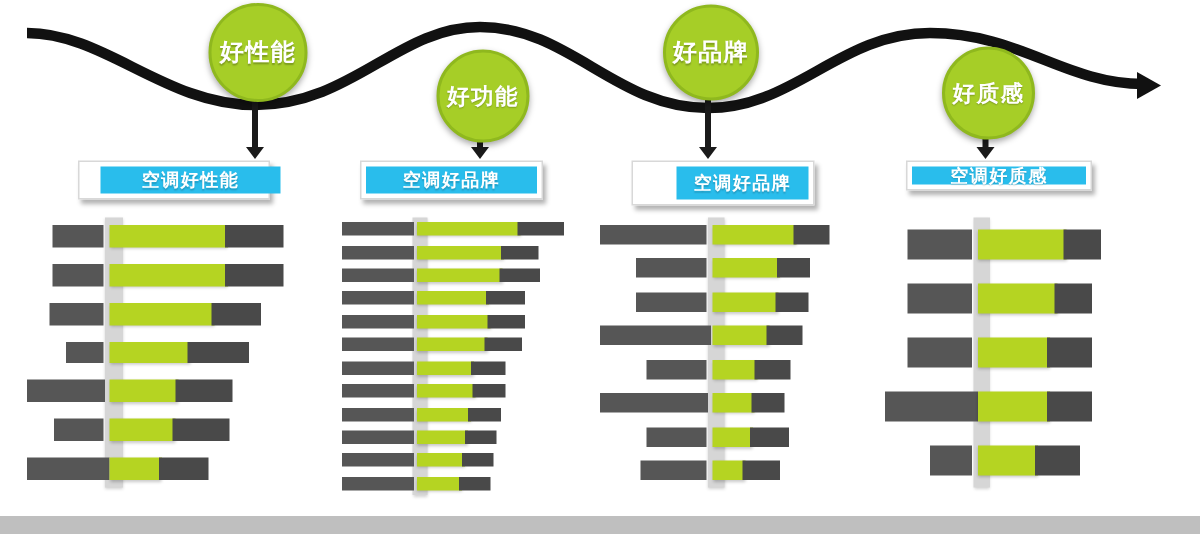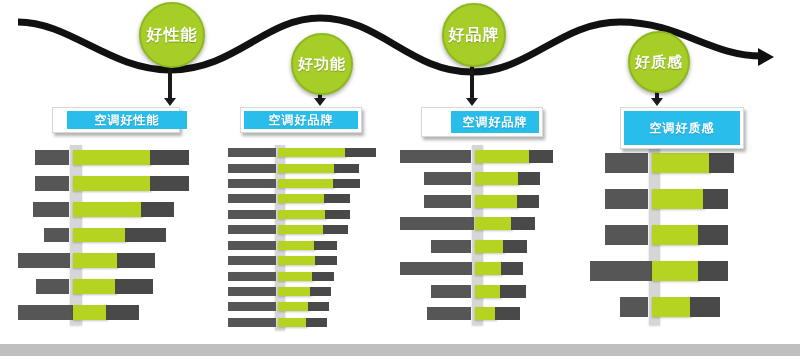--- a/index.html
+++ b/index.html
@@ -259,21 +259,21 @@
         </div>
         <div class="row" style="top: 162.225px; height: 13.05px;">
           <div class="lbl" style="left: 27px; width: 44px;"></div>
           <div class="bar" style="left: 75px; width: 22px;"></div>
           <div class="val" style="left: 95px; width: 25px;"></div>
         </div>
       </div>
       <div class="stem" style="left: 655px; top: 87px; height: 12px;"></div>
       <div class="stem-head" style="left: 651px; top: 98px;"></div>
       <div class="bubble" style="left: 628px; top: 31px; width: 58px; height: 58px; font-size: 15px;">好质感</div>
-      <div class="cyan-outer" style="left: 620px; top: 107px; width: 124px; height: 42px;">
+      <div class="cyan-outer" style="left: 604px; top: 107px; width: 124px; height: 20px;">
         <div class="cyan-inner" style="font-size: 12px;">空调好质感</div>
       </div>
       <div class="col" style="left: 590px; top: 145px; width: 205px; height: 180px;">
         <div class="track" style="left: 59px; top: 0px; width: 11px; height: 180px;"></div>
         <div class="row" style="top: 7.56px; height: 20.88px;">
           <div class="lbl" style="left: 15px; width: 43px;"></div>
           <div class="bar" style="left: 62px; width: 59px;"></div>
           <div class="val" style="left: 119px; width: 25px;"></div>
         </div>
         <div class="row" style="top: 43.56px; height: 20.88px;">

